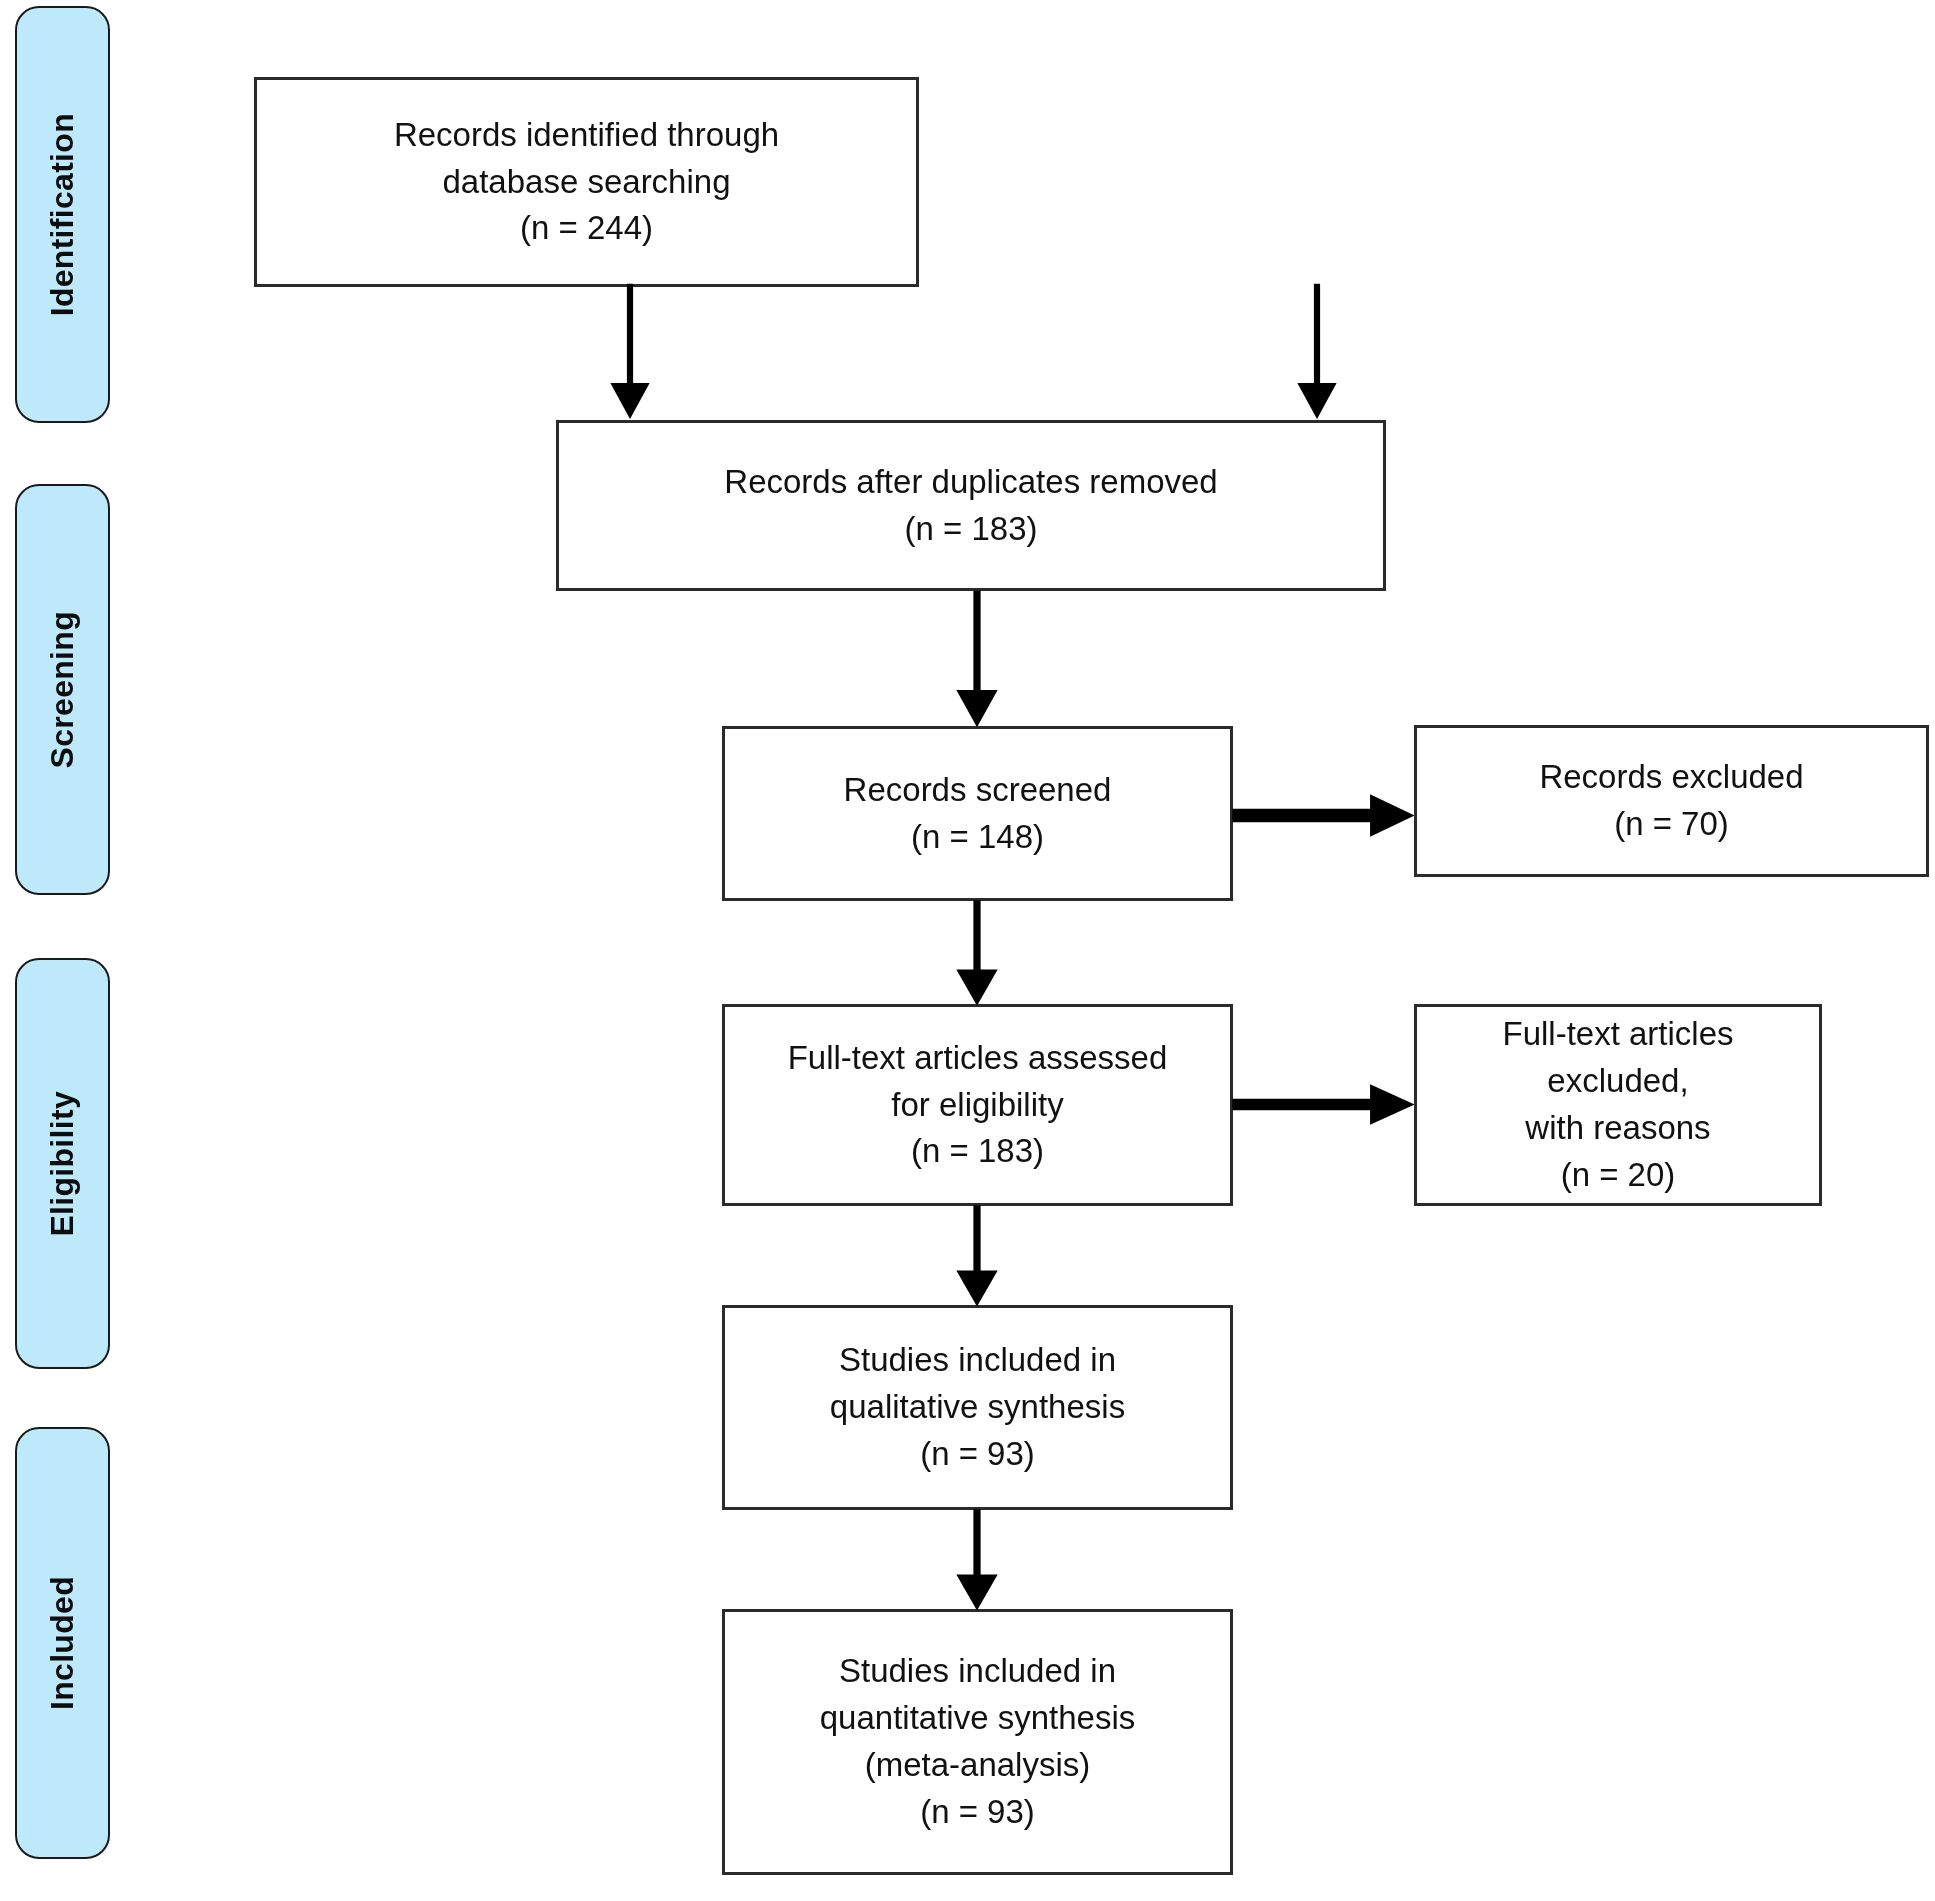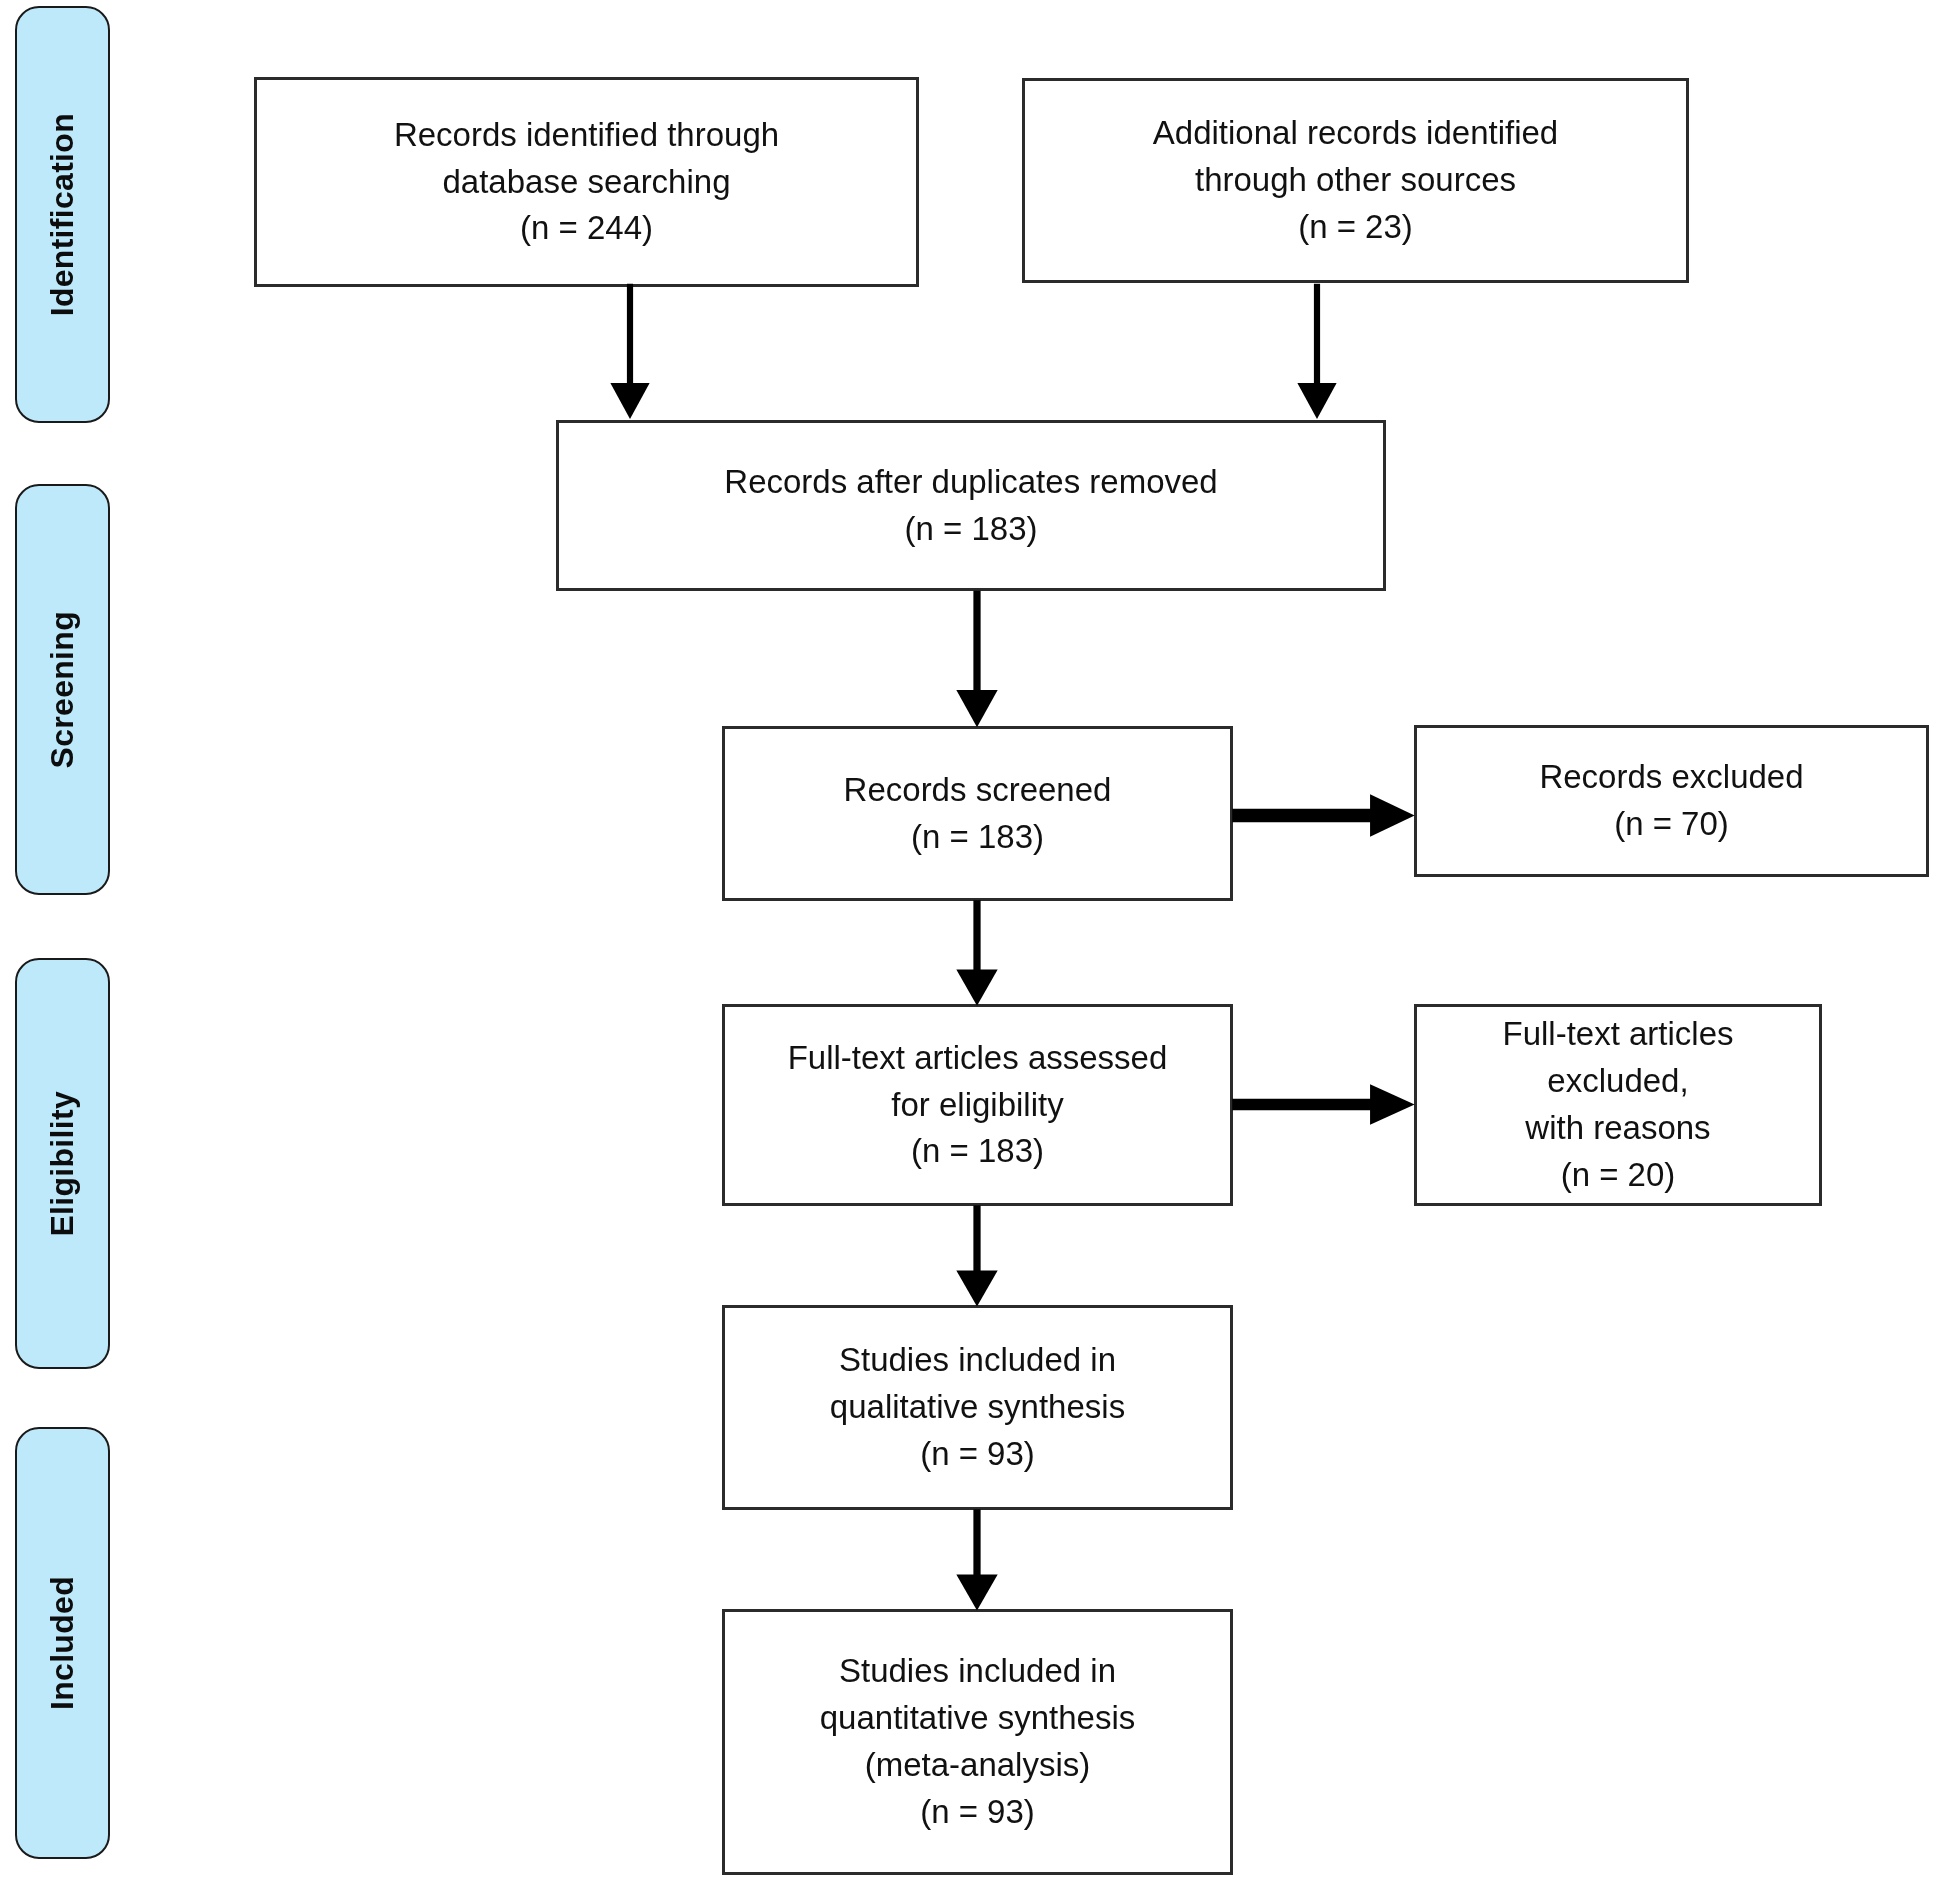--- a/index.html
+++ b/index.html
@@ -88,34 +88,29 @@
   <div class="stage-tab" style="left:14.6px; top:1427px; width:95px; height:432px;">
     <span class="stage-label">Included</span>
   </div>
 
   <div class="flow-box" style="left:254px; top:77px; width:665px; height:210px;">
     <span class="box-text">Records identified through
 database searching
 (n = 244)</span>
   </div>
 
-  <div class="flow-box" style="left:1022px; top:78px; width:667px; height:205px;">
-    <span class="box-text">Additional records identified
-through other sources
-(n = 23)</span>
-  </div>
 
   <div class="flow-box" style="left:556px; top:420px; width:830px; height:171px;justify-content:center;">
     <span class="box-text">Records after duplicates removed
 (n = 183)</span>
   </div>
 
   <div class="flow-box" style="left:722px; top:726px; width:511px; height:175px;">
     <span class="box-text">Records screened
-(n = 183)</span>
+(n = 148)</span>
   </div>
 
   <div class="flow-box" style="left:1414px; top:725px; width:515px; height:152px;">
     <span class="box-text">Records excluded
 (n = 70)</span>
   </div>
 
   <div class="flow-box" style="left:722px; top:1004px; width:511px; height:202px;">
     <span class="box-text">Full-text articles assessed
 for eligibility

